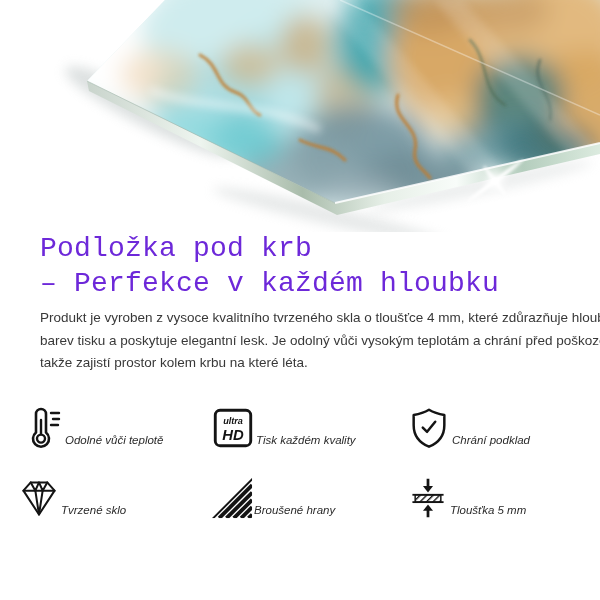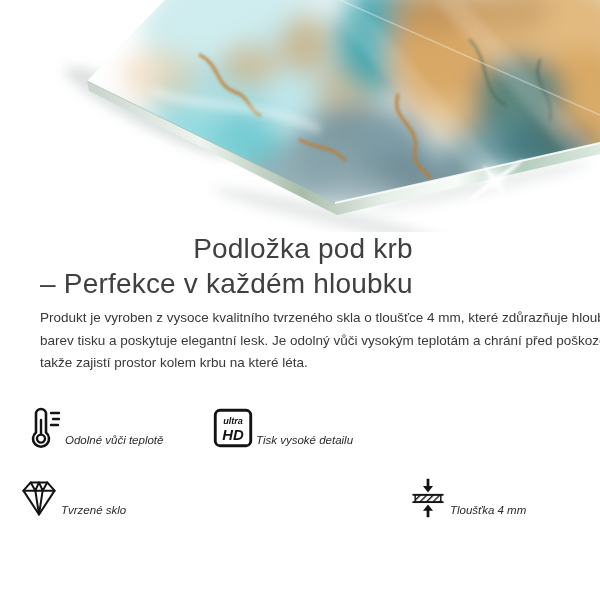--- a/index.html
+++ b/index.html
@@ -1,21 +1,21 @@
 <!DOCTYPE html>
 <html><head>
 <meta charset="utf-8">
 <style>
   html,body{margin:0;padding:0;background:#ffffff;}
   .page{position:relative;width:600px;height:600px;background:#ffffff;overflow:hidden;
         font-family:"Liberation Sans",sans-serif;}
   .hero{position:absolute;left:0;top:0;width:600px;height:232px;}
   .heading{position:absolute;left:40px;top:231px;
-           font-family:Liberation Sans, sans-serif;
-           font-size:28px;line-height:35px;font-weight:400;color:#404040;letter-spacing:.2px;text-align:right;}
+           font-family:Liberation Mono, monospace;
+           font-size:28px;line-height:35px;font-weight:400;color:#6d28d9;letter-spacing:.2px;}
   .desc{position:absolute;left:40px;top:307px;width:540px;
         font-size:13.5px;line-height:22.5px;color:#383838;}
   .desc div{white-space:nowrap;}
   .feat{position:absolute;width:180px;display:flex;flex-direction:row;align-items:center;font-style:italic;}
   .feat .icon-wrap{height:50px;display:flex;align-items:center;justify-content:center;}
   .feat .lbl{margin-top:24px;font-size:11.5px;color:#2b2b2b;}
   .c1{left:17px;}  .c2{left:210px;} .c3{left:406px;}
   .r1{top:403px;}  .r2{top:473px;}
   svg text{font-family:"Liberation Sans",sans-serif;}
 </style>
@@ -143,51 +143,80 @@
   </div>
 
   <div class="feat c2 r1">
     <div class="icon-wrap">
       <svg width="46" height="46" viewBox="0 0 48 48">
         <rect x="5.5" y="5.5" width="37" height="37" rx="5" fill="none" stroke="#141414" stroke-width="3"></rect>
         <text x="24" y="20" text-anchor="middle" font-size="9.5" font-weight="bold" fill="#141414">ultra</text>
         <text x="24" y="36" text-anchor="middle" font-size="15.5" font-weight="bold" fill="#141414">HD</text>
       </svg>
     </div>
-    <div class="lbl">Tisk vysoké detailu</div>
-  </div>
-
+    <div class="lbl">Tisk každém kvality</div>
+  </div>
+
+  <div class="feat c3 r1">
+    <div class="icon-wrap">
+      <svg width="46" height="46" viewBox="0 0 48 48" fill="none" stroke="#141414" stroke-width="2.6" stroke-linecap="round" stroke-linejoin="round">
+        <path d="M24,5 C29,8 34,9.5 40,10.5 V21 C40,32.5 33.5,39.5 24,43.5 C14.5,39.5 8,32.5 8,21 V10.5 C14,9.5 19,8 24,5 Z"></path>
+        <path d="M17.5,23.5 L22,28 L30.5,17.5"></path>
+      </svg>
+    </div>
+    <div class="lbl">Chrání podklad</div>
+  </div>
 
   <div class="feat c1 r2">
     <div class="icon-wrap">
       <svg width="44" height="44" viewBox="0 0 48 48" fill="none" stroke="#141414" stroke-width="2.2" stroke-linecap="round" stroke-linejoin="round">
         <path d="M15,7 H33 L41,16 L24,42 L7,16 Z"></path>
         <path d="M7,16 H41"></path>
         <path d="M15,7 L20,16 L24,7 L28,16 L33,7"></path>
         <path d="M20,16 L24,42 L28,16"></path>
       </svg>
     </div>
     <div class="lbl">Tvrzené sklo</div>
   </div>
 
+  <div class="feat c2 r2">
+    <div class="icon-wrap">
+      <svg width="44" height="44" viewBox="0 0 48 48">
+        <defs>
+            <clipPath id="triClip">
+              <polygon points="2,46 46,2 46,46"></polygon>
+            </clipPath>
+          </defs>
+        <g clip-path="url(#triClip)" stroke="#141414" stroke-width="4.2">
+          <line x1="2" y1="46" x2="46" y2="2"></line>
+          <line x1="10" y1="46" x2="46" y2="10"></line>
+          <line x1="18" y1="46" x2="46" y2="18"></line>
+          <line x1="26" y1="46" x2="46" y2="26"></line>
+          <line x1="34" y1="46" x2="46" y2="34"></line>
+          <line x1="42" y1="46" x2="46" y2="42"></line>
+        </g>
+      </svg>
+    </div>
+    <div class="lbl">Broušené hrany</div>
+  </div>
 
   <div class="feat c3 r2">
     <div class="icon-wrap">
       <svg width="44" height="44" viewBox="0 0 48 48">
         <defs>
           <pattern id="hatch" width="5" height="5" patternUnits="userSpaceOnUse" patternTransform="rotate(45)">
             <rect width="5" height="5" fill="#ffffff"></rect>
             <line x1="0" y1="0" x2="0" y2="5" stroke="#141414" stroke-width="3"></line>
           </pattern>
         </defs>
         <line x1="24" y1="3" x2="24" y2="12" stroke="#141414" stroke-width="3"></line>
         <polygon points="18.5,11 29.5,11 24,18" fill="#141414"></polygon>
         <rect x="10" y="20.5" width="28" height="8" fill="url(#hatch)" stroke="#141414" stroke-width="1.6"></rect>
         <line x1="7" y1="20.5" x2="41" y2="20.5" stroke="#141414" stroke-width="2"></line>
         <line x1="7" y1="28.5" x2="41" y2="28.5" stroke="#141414" stroke-width="2"></line>
         <polygon points="18.5,38 29.5,38 24,31" fill="#141414"></polygon>
         <line x1="24" y1="37" x2="24" y2="45" stroke="#141414" stroke-width="3"></line>
       </svg>
     </div>
-    <div class="lbl">Tloušťka 4 mm</div>
+    <div class="lbl">Tloušťka 5 mm</div>
   </div>
 
 </div>
 
 </body></html>

